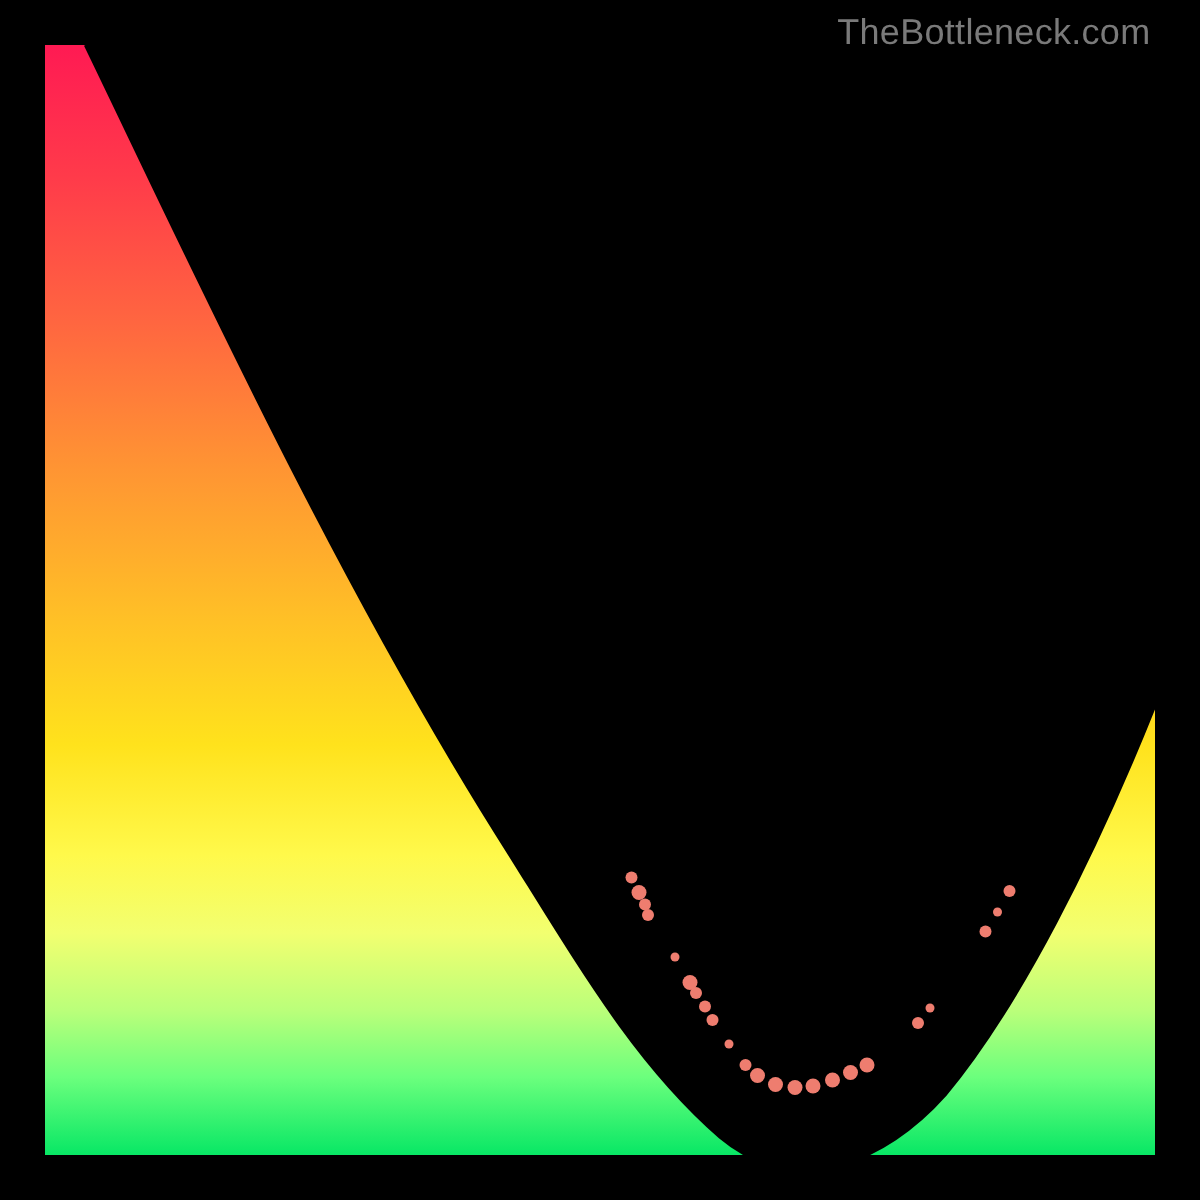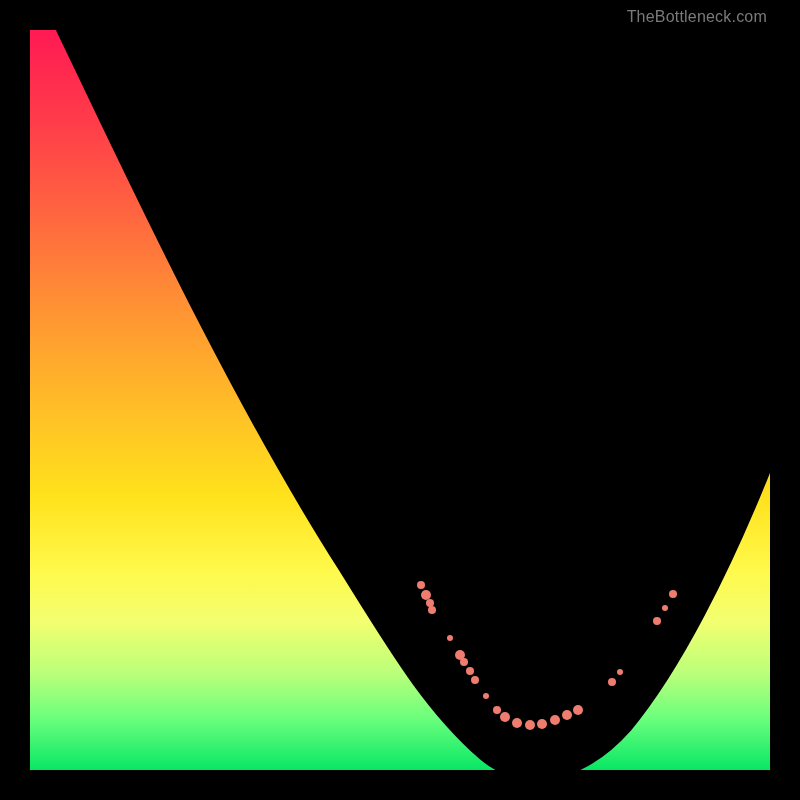--- a/index.html
+++ b/index.html
@@ -12,21 +12,21 @@
           #ff6640 25%,
           #ff9433 38%,
           #ffc126 52%,
           #ffe21c 63%,
           #fff94b 73%,
           #f2ff70 80%,
           #baff7a 87%,
           #6bff7d 93%,
           #08e765 100%)}
   .mask{position:absolute;left:0;top:0;width:100%;height:100%}
-  .brand{position:absolute;right:33px;top:8px;color:#7a7a7a;font-size:16px;font-weight:500;letter-spacing:.2px}
+  .brand{position:absolute;right:33px;top:8px;color:#7a7a7a;font-size:24px;font-weight:500;letter-spacing:.2px}
   .curve{position:absolute;left:0;top:0;width:100%;height:100%}
   .dot{position:absolute;border-radius:50%;background:#ee7d6f}
 </style>
 </head>
 <body>
 <div class="wrap">
   <div class="brand">TheBottleneck.com</div>
   <div class="plot">
     <div class="grad"></div>
     <svg class="mask" viewBox="0 0 740 740" preserveAspectRatio="none">

